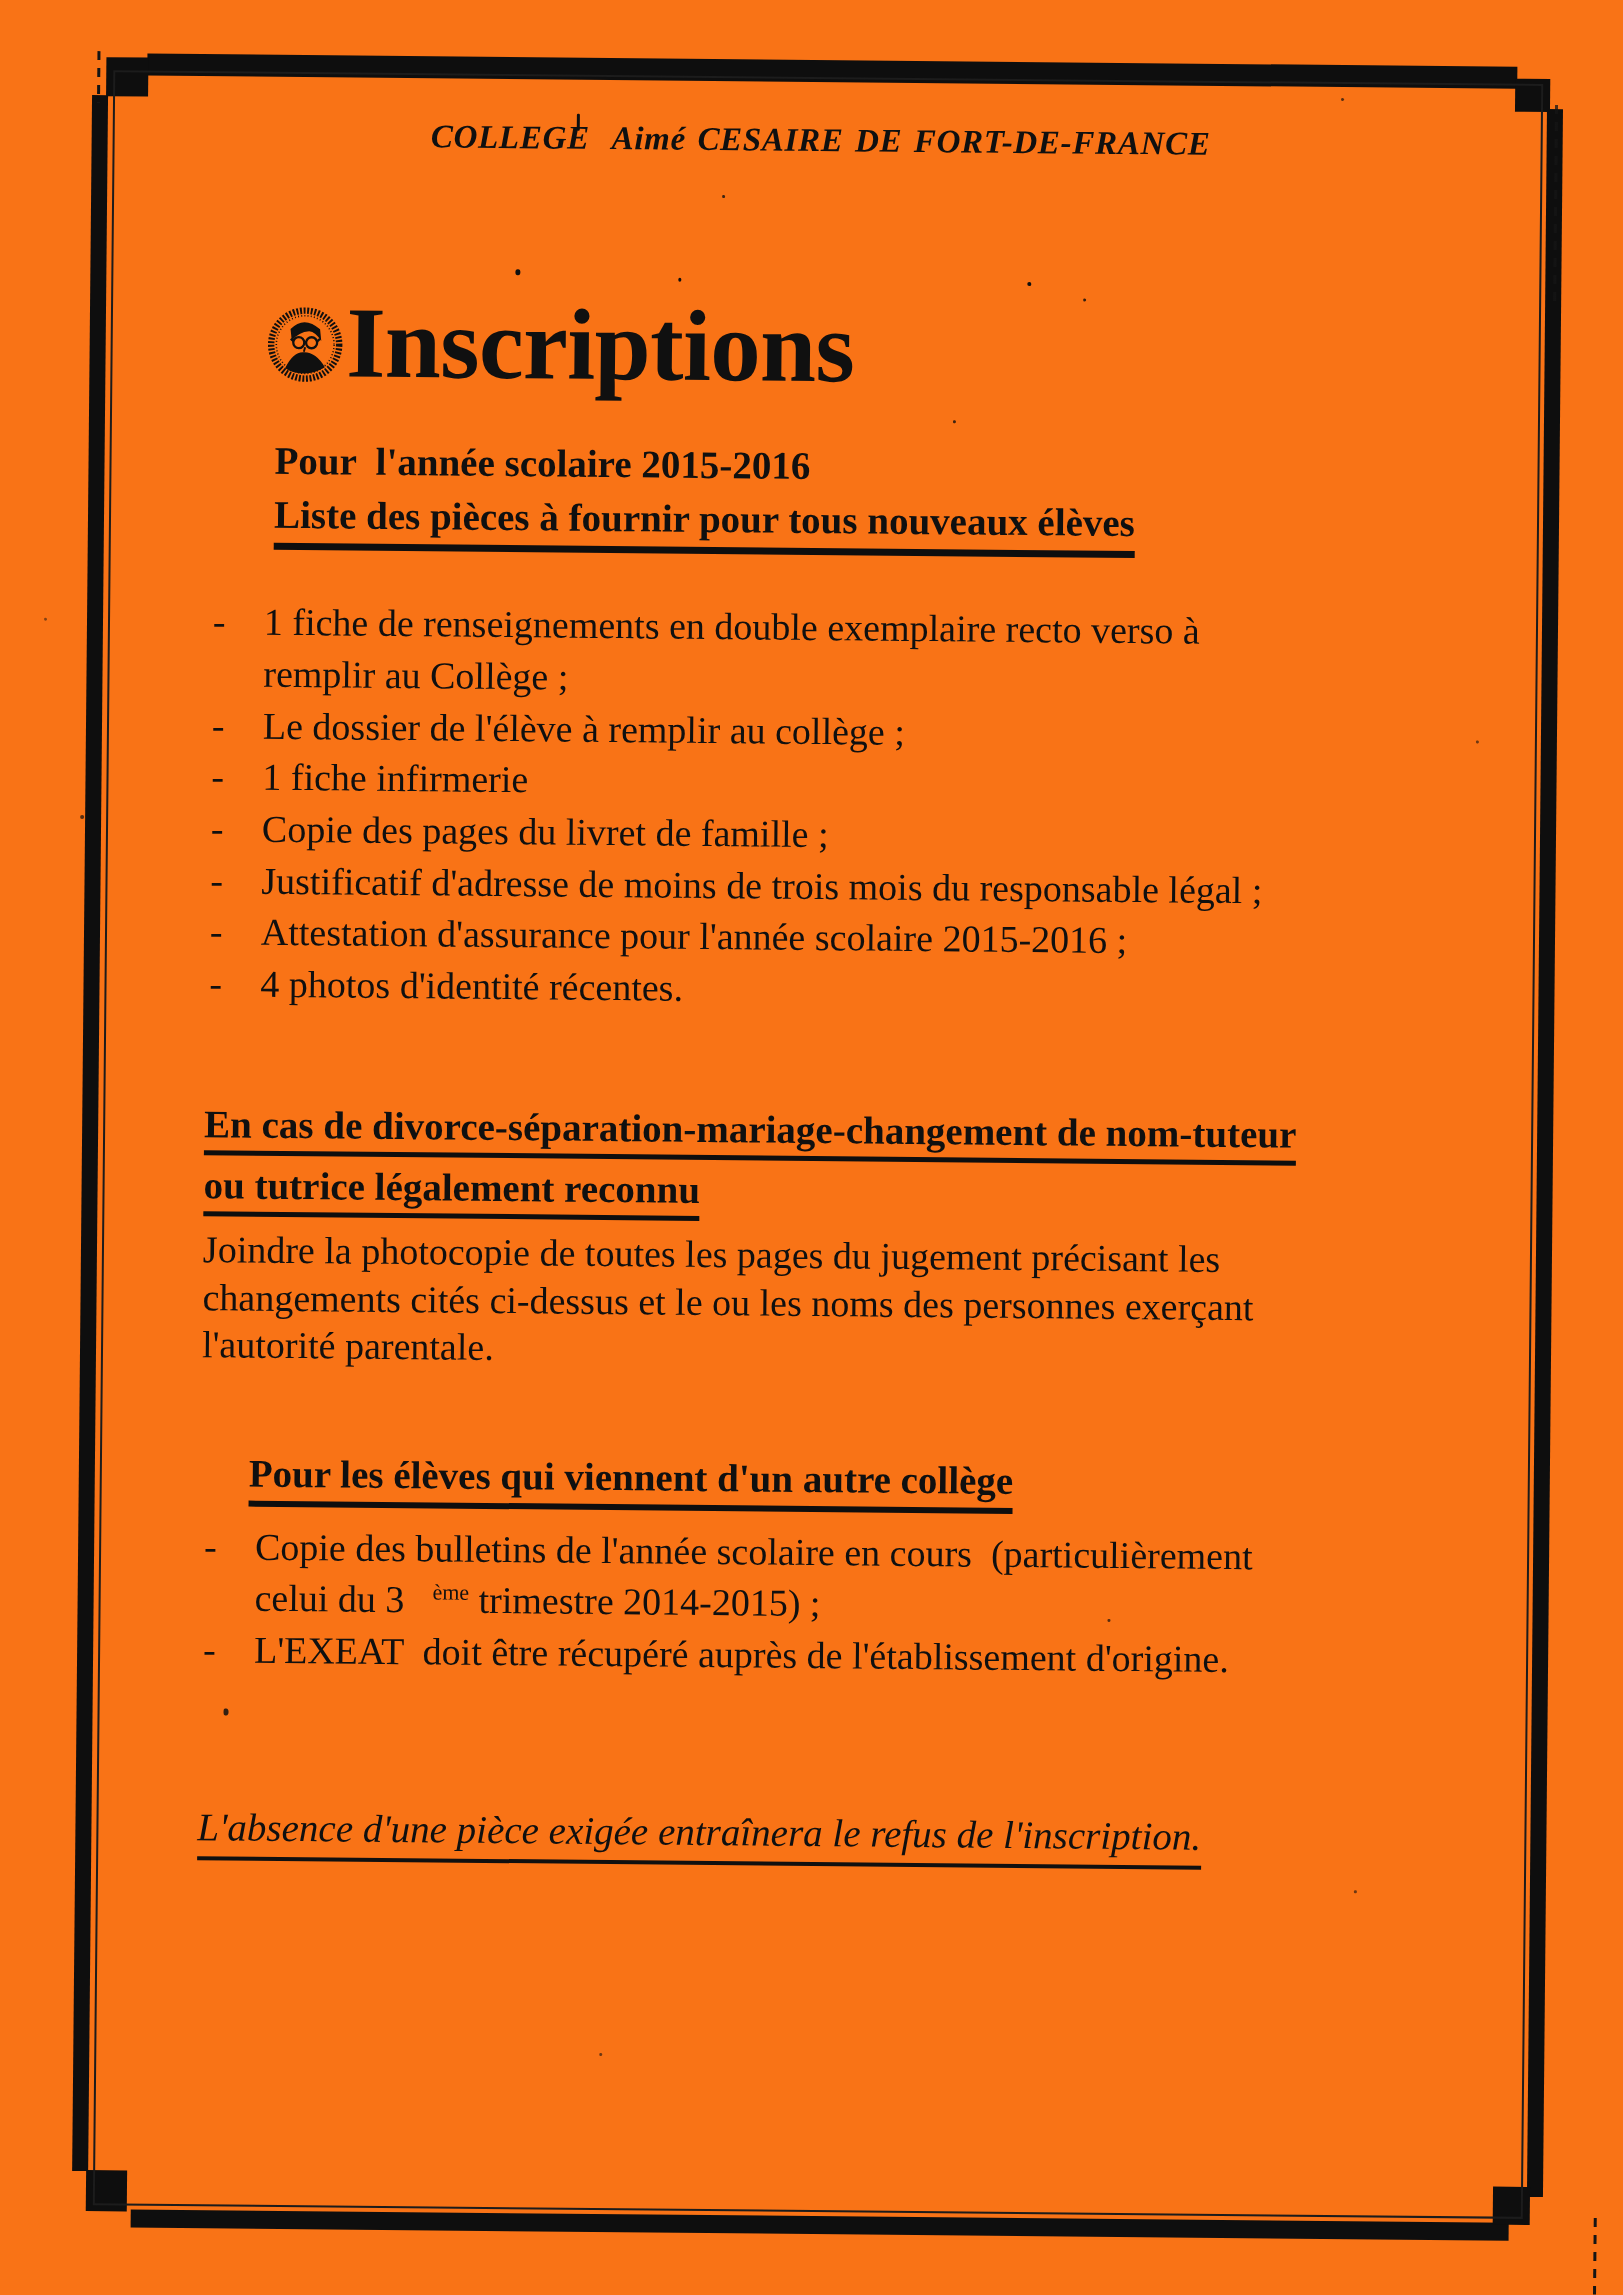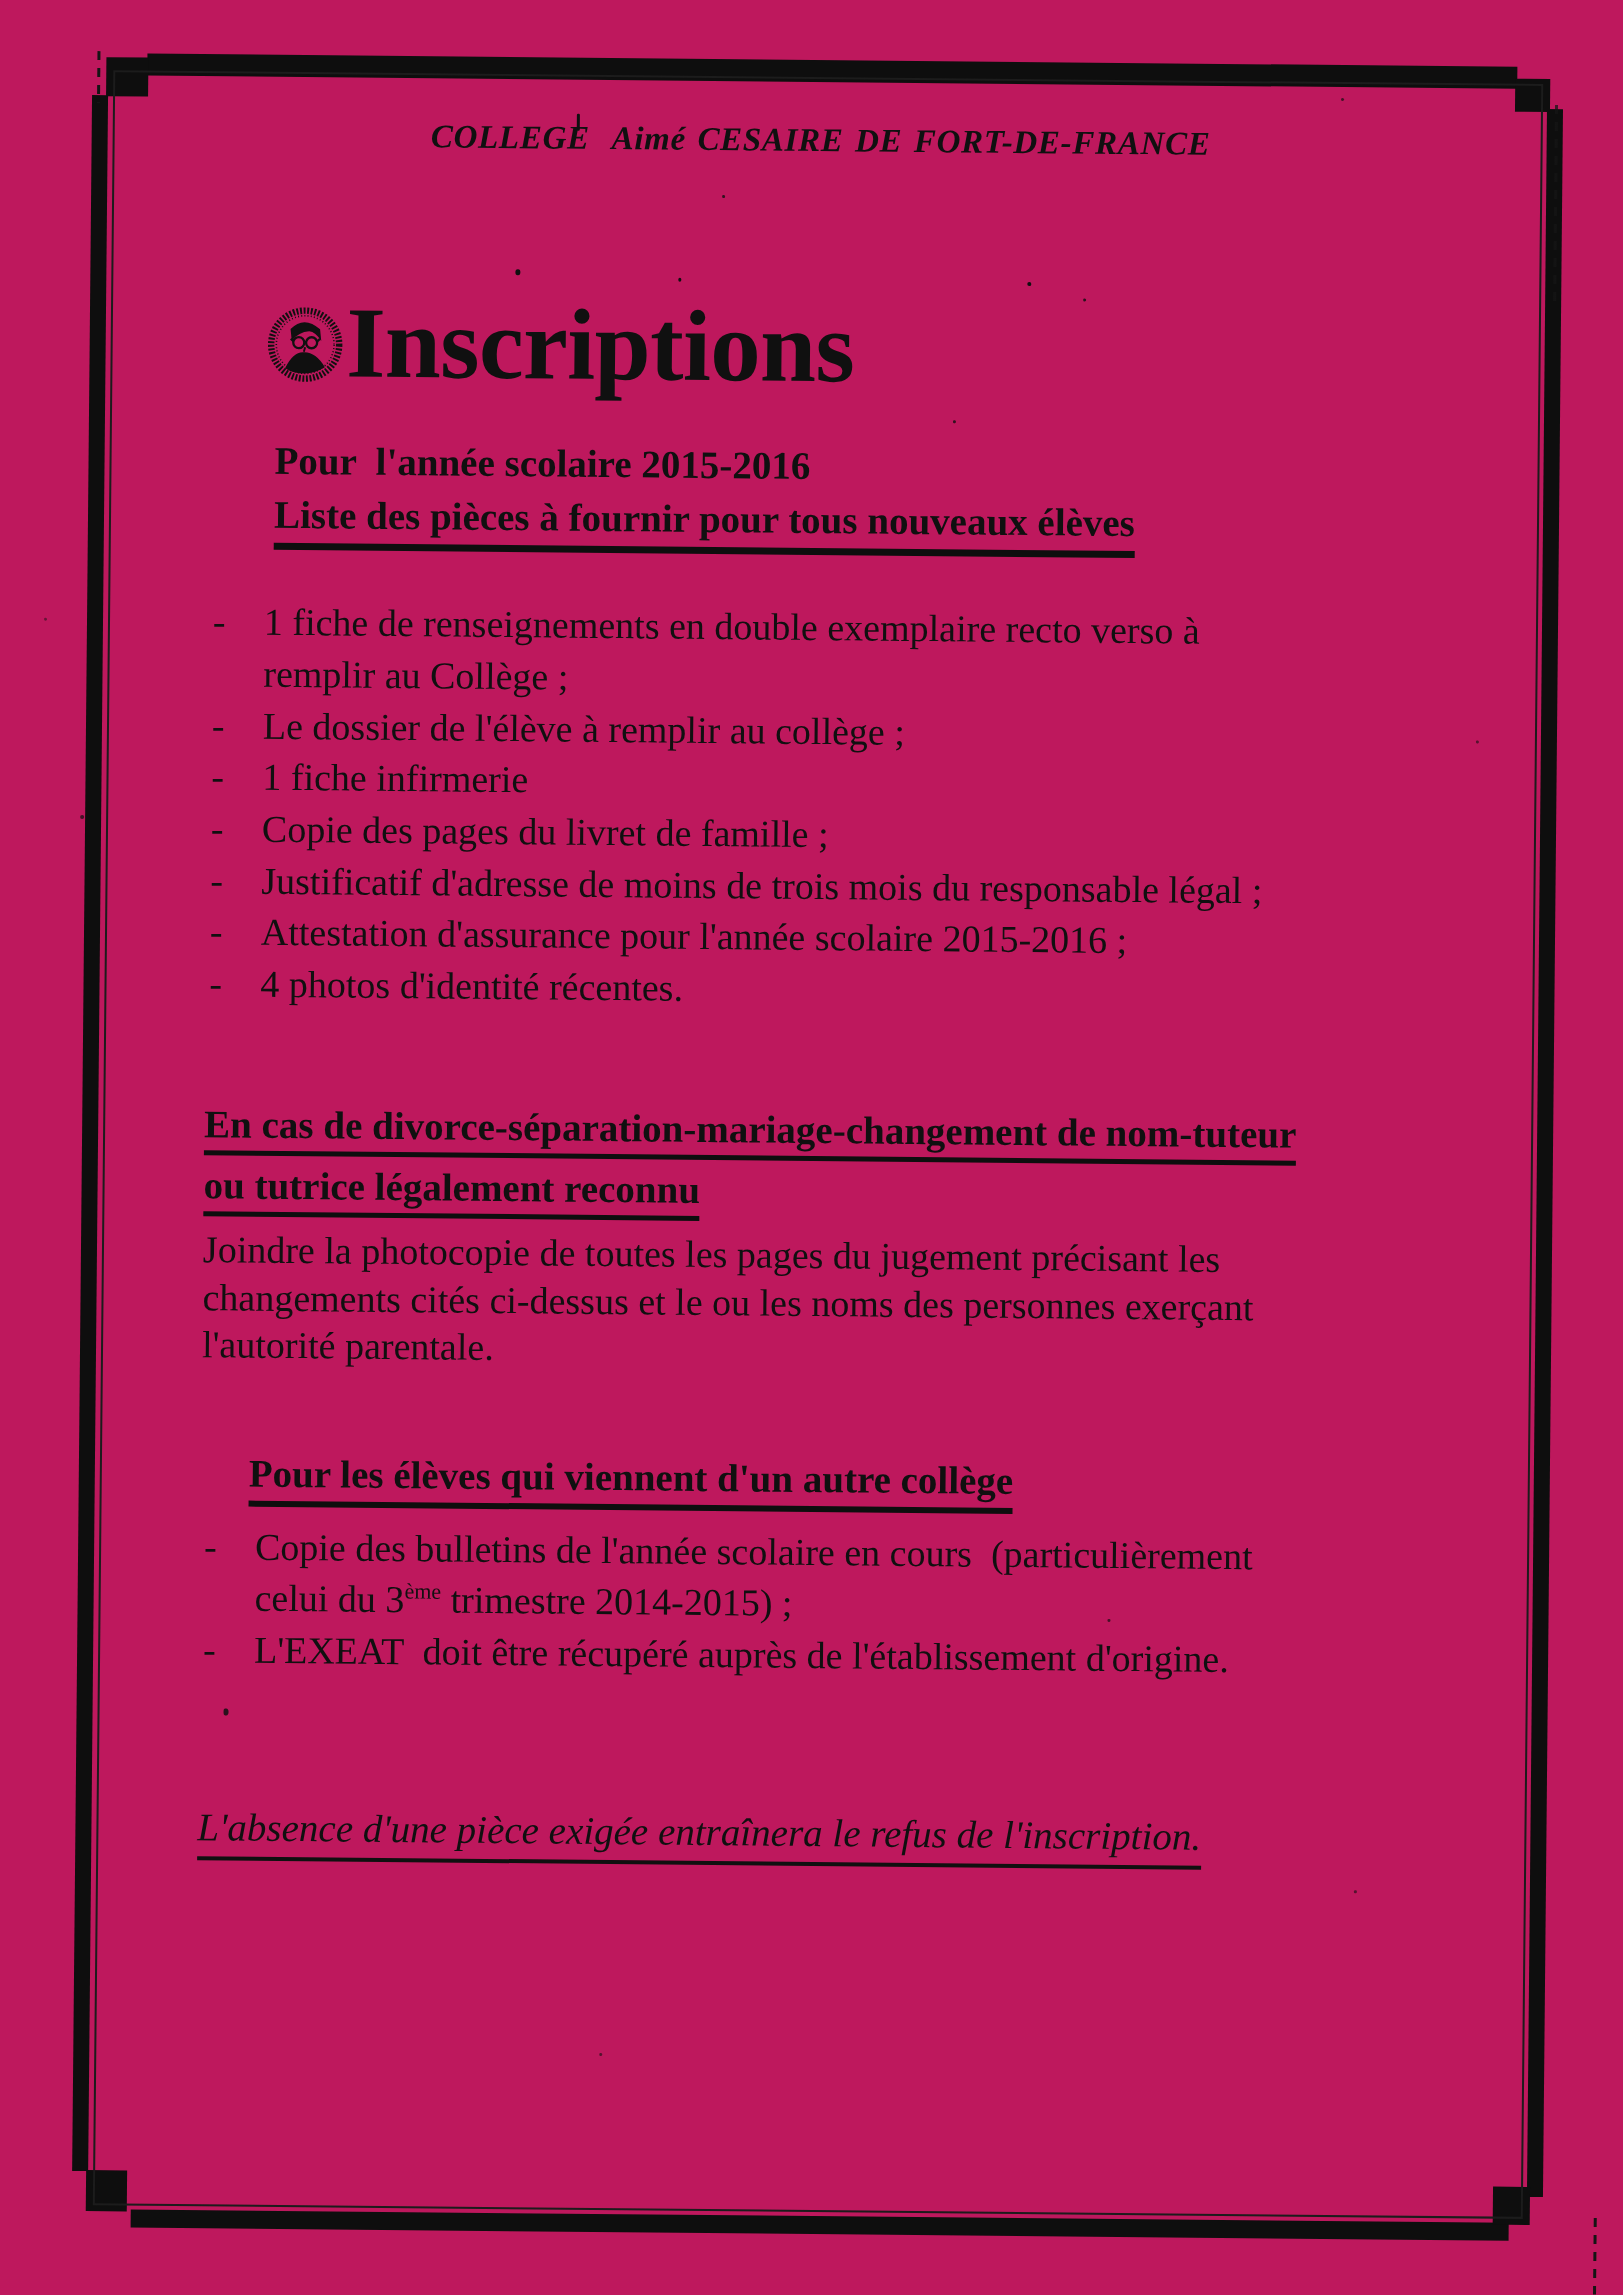--- a/index.html
+++ b/index.html
@@ -3,21 +3,21 @@
 <meta charset="utf-8">
 <style>
   html,body{margin:0;padding:0;}
   body{
     width:1623px;height:2295px;
     background:#f7f7f5;
     overflow:hidden;
     font-family:"Liberation Serif","DejaVu Serif",serif;
     color:#101010;
   }
-  .sheet{position:absolute;inset:0;background:#be185d;}
+  .sheet{position:absolute;inset:0;background:#f97316;}
   .rotated{
     position:absolute;left:0;top:0;width:1623px;height:2295px;
     transform:rotate(0.55deg);
     transform-origin:811px 1147px;
   }
   
   .bar{position:absolute;background:#0e0e0e;}
   .frame-top{left:137px;top:60px;width:1370px;height:21.6px;}
   .frame-bottom{left:141px;top:2216px;width:1378px;height:18.3px;}
   .frame-left{left:82px;top:102px;width:16.4px;height:2076px;}
@@ -63,21 +63,21 @@
   .li-dash{flex:none;width:51px;padding-left:3.9px;}
   .li-text{width:1159px;}
   .divorce{margin-top:90px;font-size:39px;}
   .h-line{font-weight:bold;line-height:1.22;margin-bottom:6.5px;}
   .h-line .u9{display:inline-block;border-bottom:5.9px solid #0e0e0e;padding-bottom:2.6px;}
   .divorce p{margin:9.2px 0 0 0;font-size:38px;line-height:1.26;width:1204px;}
   .transfer{margin-top:80px;}
   .transfer-heading{margin-left:48px;font-weight:bold;font-size:39px;line-height:1.22;}
   .transfer-heading .u10{display:inline-block;border-bottom:6.5px solid #0e0e0e;padding-bottom:3.3px;}
   .transfer .dash-list{margin-top:14.4px;}
-  sup.ord{font-size:0.58em;vertical-align:super;line-height:0;}
+  sup.ord{font-size:0.58em;vertical-align:super;line-height:0;margin-left:28px;}
   .footer-notice{margin-top:128px;font-style:italic;font-size:39px;}
   .footer-notice .u7{display:inline-block;border-bottom:4.6px solid #101010;padding-bottom:7.9px;}
 </style>
 </head>
 <body>
 
 <div class="sheet">
   <div class="rotated">
 
     <div class="bar frame-top"></div>

